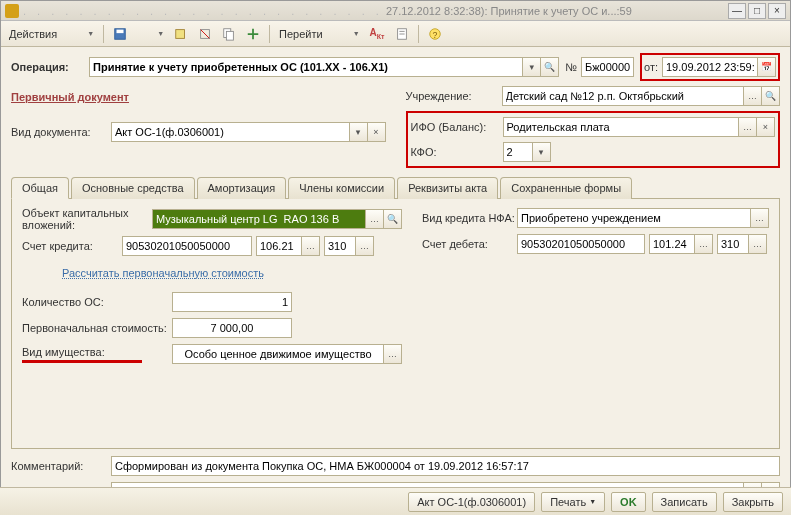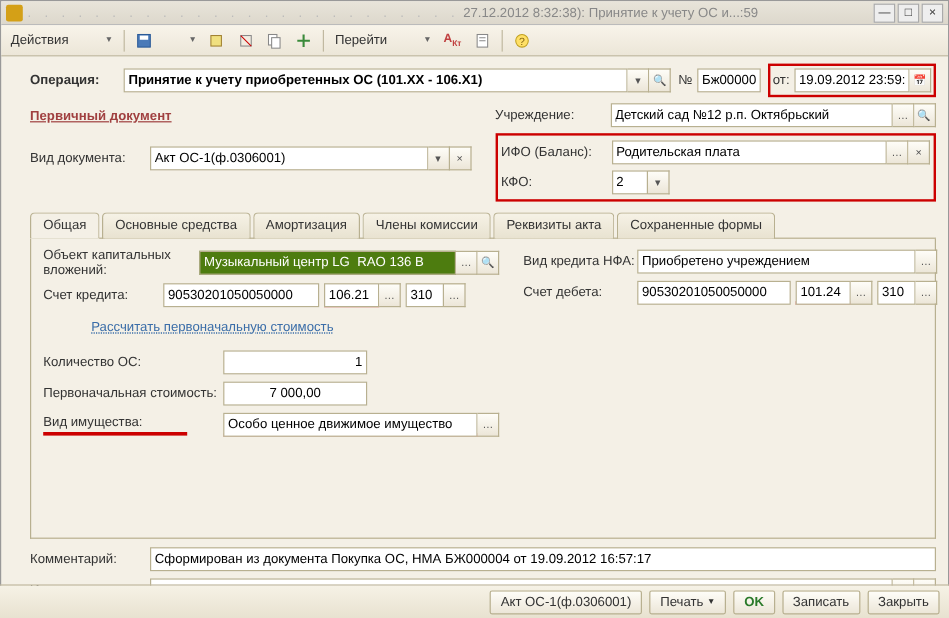--- a/index.html
+++ b/index.html
@@ -29,21 +29,21 @@
     background: linear-gradient(#f8f4ea, #ece6d8);
     border-bottom: 1px solid #c0b8a0;
     display: flex;
     align-items: center;
     padding: 0 4px;
     gap: 2px;
   }
   .tbtn { height: 20px; min-width: 20px; border: 1px solid transparent; display:flex; align-items:center; justify-content:center; padding:0 3px; cursor:pointer; border-radius:2px;gap:28px; }
   .tbtn .drop { font-size:7px; margin-left:2px; color:#666; }
   .tsep { width:1px; height:18px; background:#c0b8a0; margin:0 3px; }
-  .content { padding: 6px 10px 4px 24px; }
+  .content { padding: 6px 10px 4px 10px; }
   .row { display:flex; align-items:center; margin-bottom:4px; min-height:22px; }
   .lbl { color:#333; }
   .input-wrap { display:inline-flex; align-items:stretch; height:20px; }
   .inp {
     border:1px solid #b8b090; background:#fff; height:20px; padding:1px 3px; font:inherit;
   }
   .ibtn {
     width:18px; border:1px solid #b8b090; border-left:none; background:linear-gradient(#fefdf8,#ece6d8);
     display:flex; align-items:center; justify-content:center; font-size:9px; cursor:pointer; color:#555;
   }
@@ -246,21 +246,21 @@
           <input class="inp" style="width: 120px; text-align: right;" value="1">
         </div>
         <div class="row">
           <span class="lbl" style="width:150px">Первоначальная стоимость:</span>
           <input class="inp" style="width: 120px; text-align: center;" value="7 000,00">
         </div>
         <div class="row">
           <span class="red-underline" style="width:120px;padding-bottom:2px"><span class="lbl">Вид имущества:</span></span>
           <div class="input-wrap" style="flex:0 0 230px;margin-left:30px">
             <span class="red-underline" style="flex:1;display:flex">
-                <input class="inp" style="flex: 1 1 0%;" value="Особо ценное движимое имущество">
+                <input class="inp" style="flex: 1 1 0%; text-align: center;" value="Особо ценное движимое имущество">
               </span>
             <div class="ibtn">…</div>
           </div>
         </div>
       </div>
       <div class="col">
         <div class="row">
           <span class="lbl" style="width:95px">Вид кредита НФА:</span>
           <div class="input-wrap" style="flex:1">
             <input class="inp" style="flex: 1 1 0%;" value="Приобретено учреждением">

